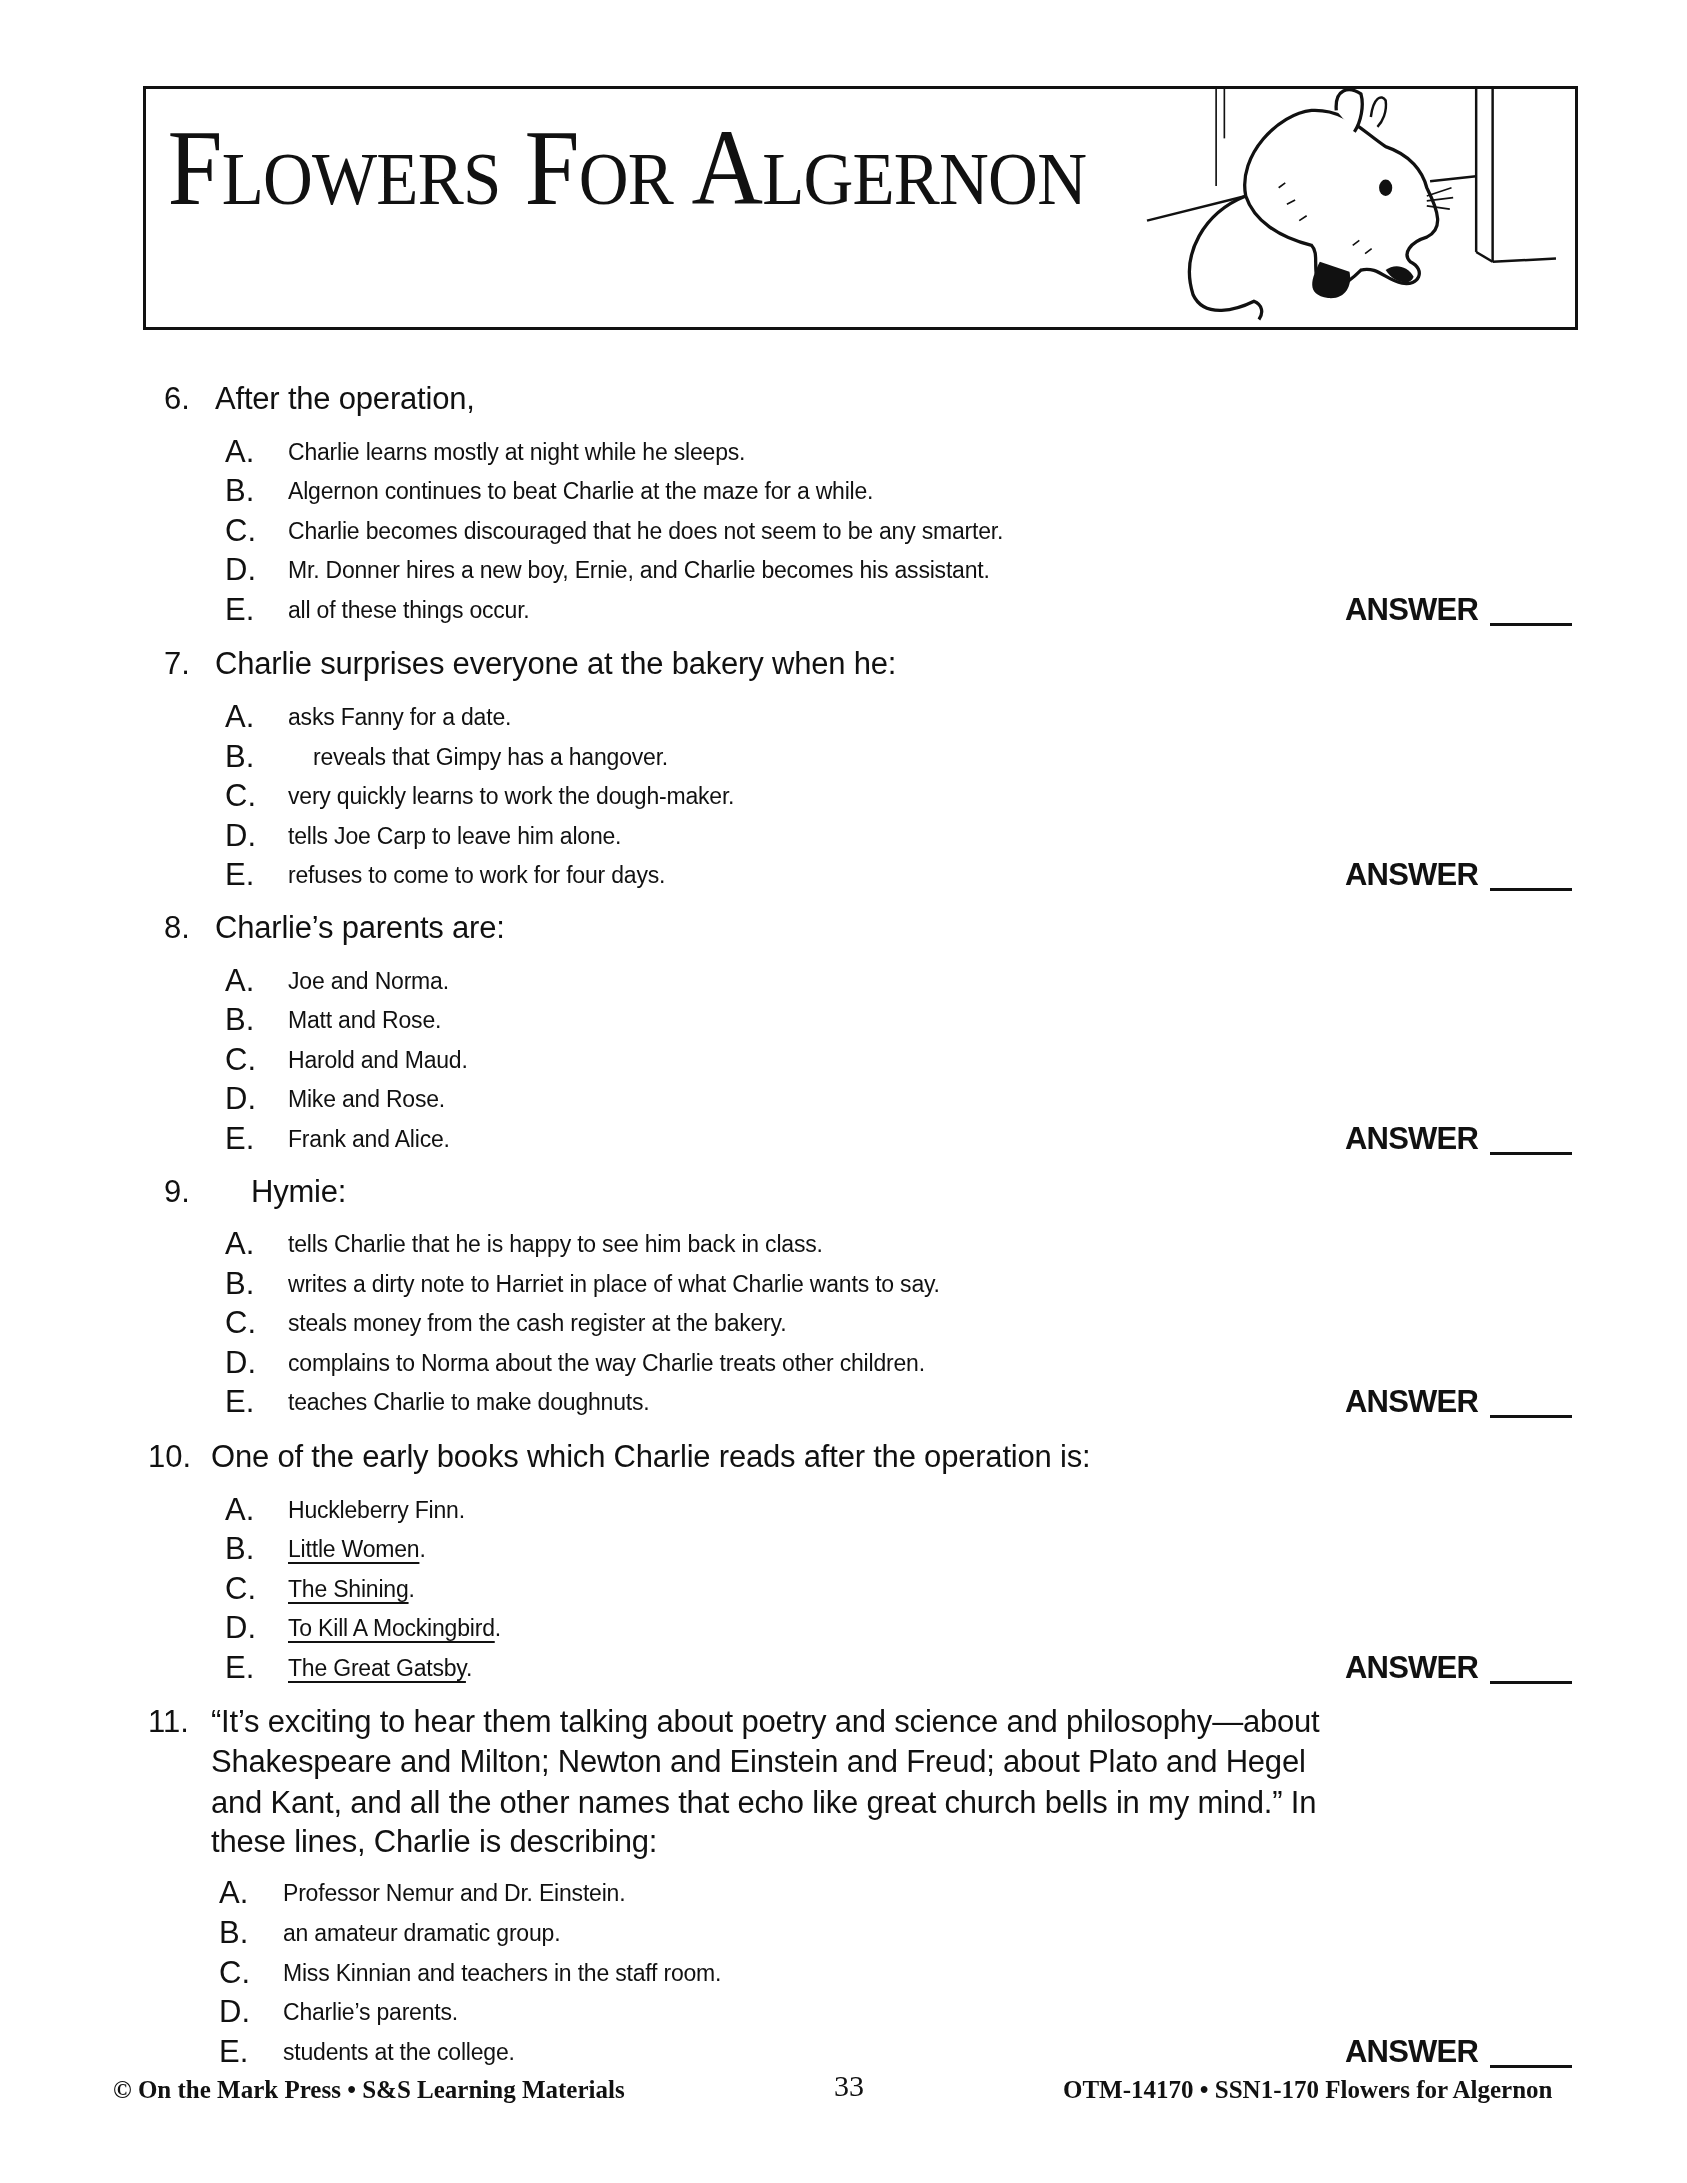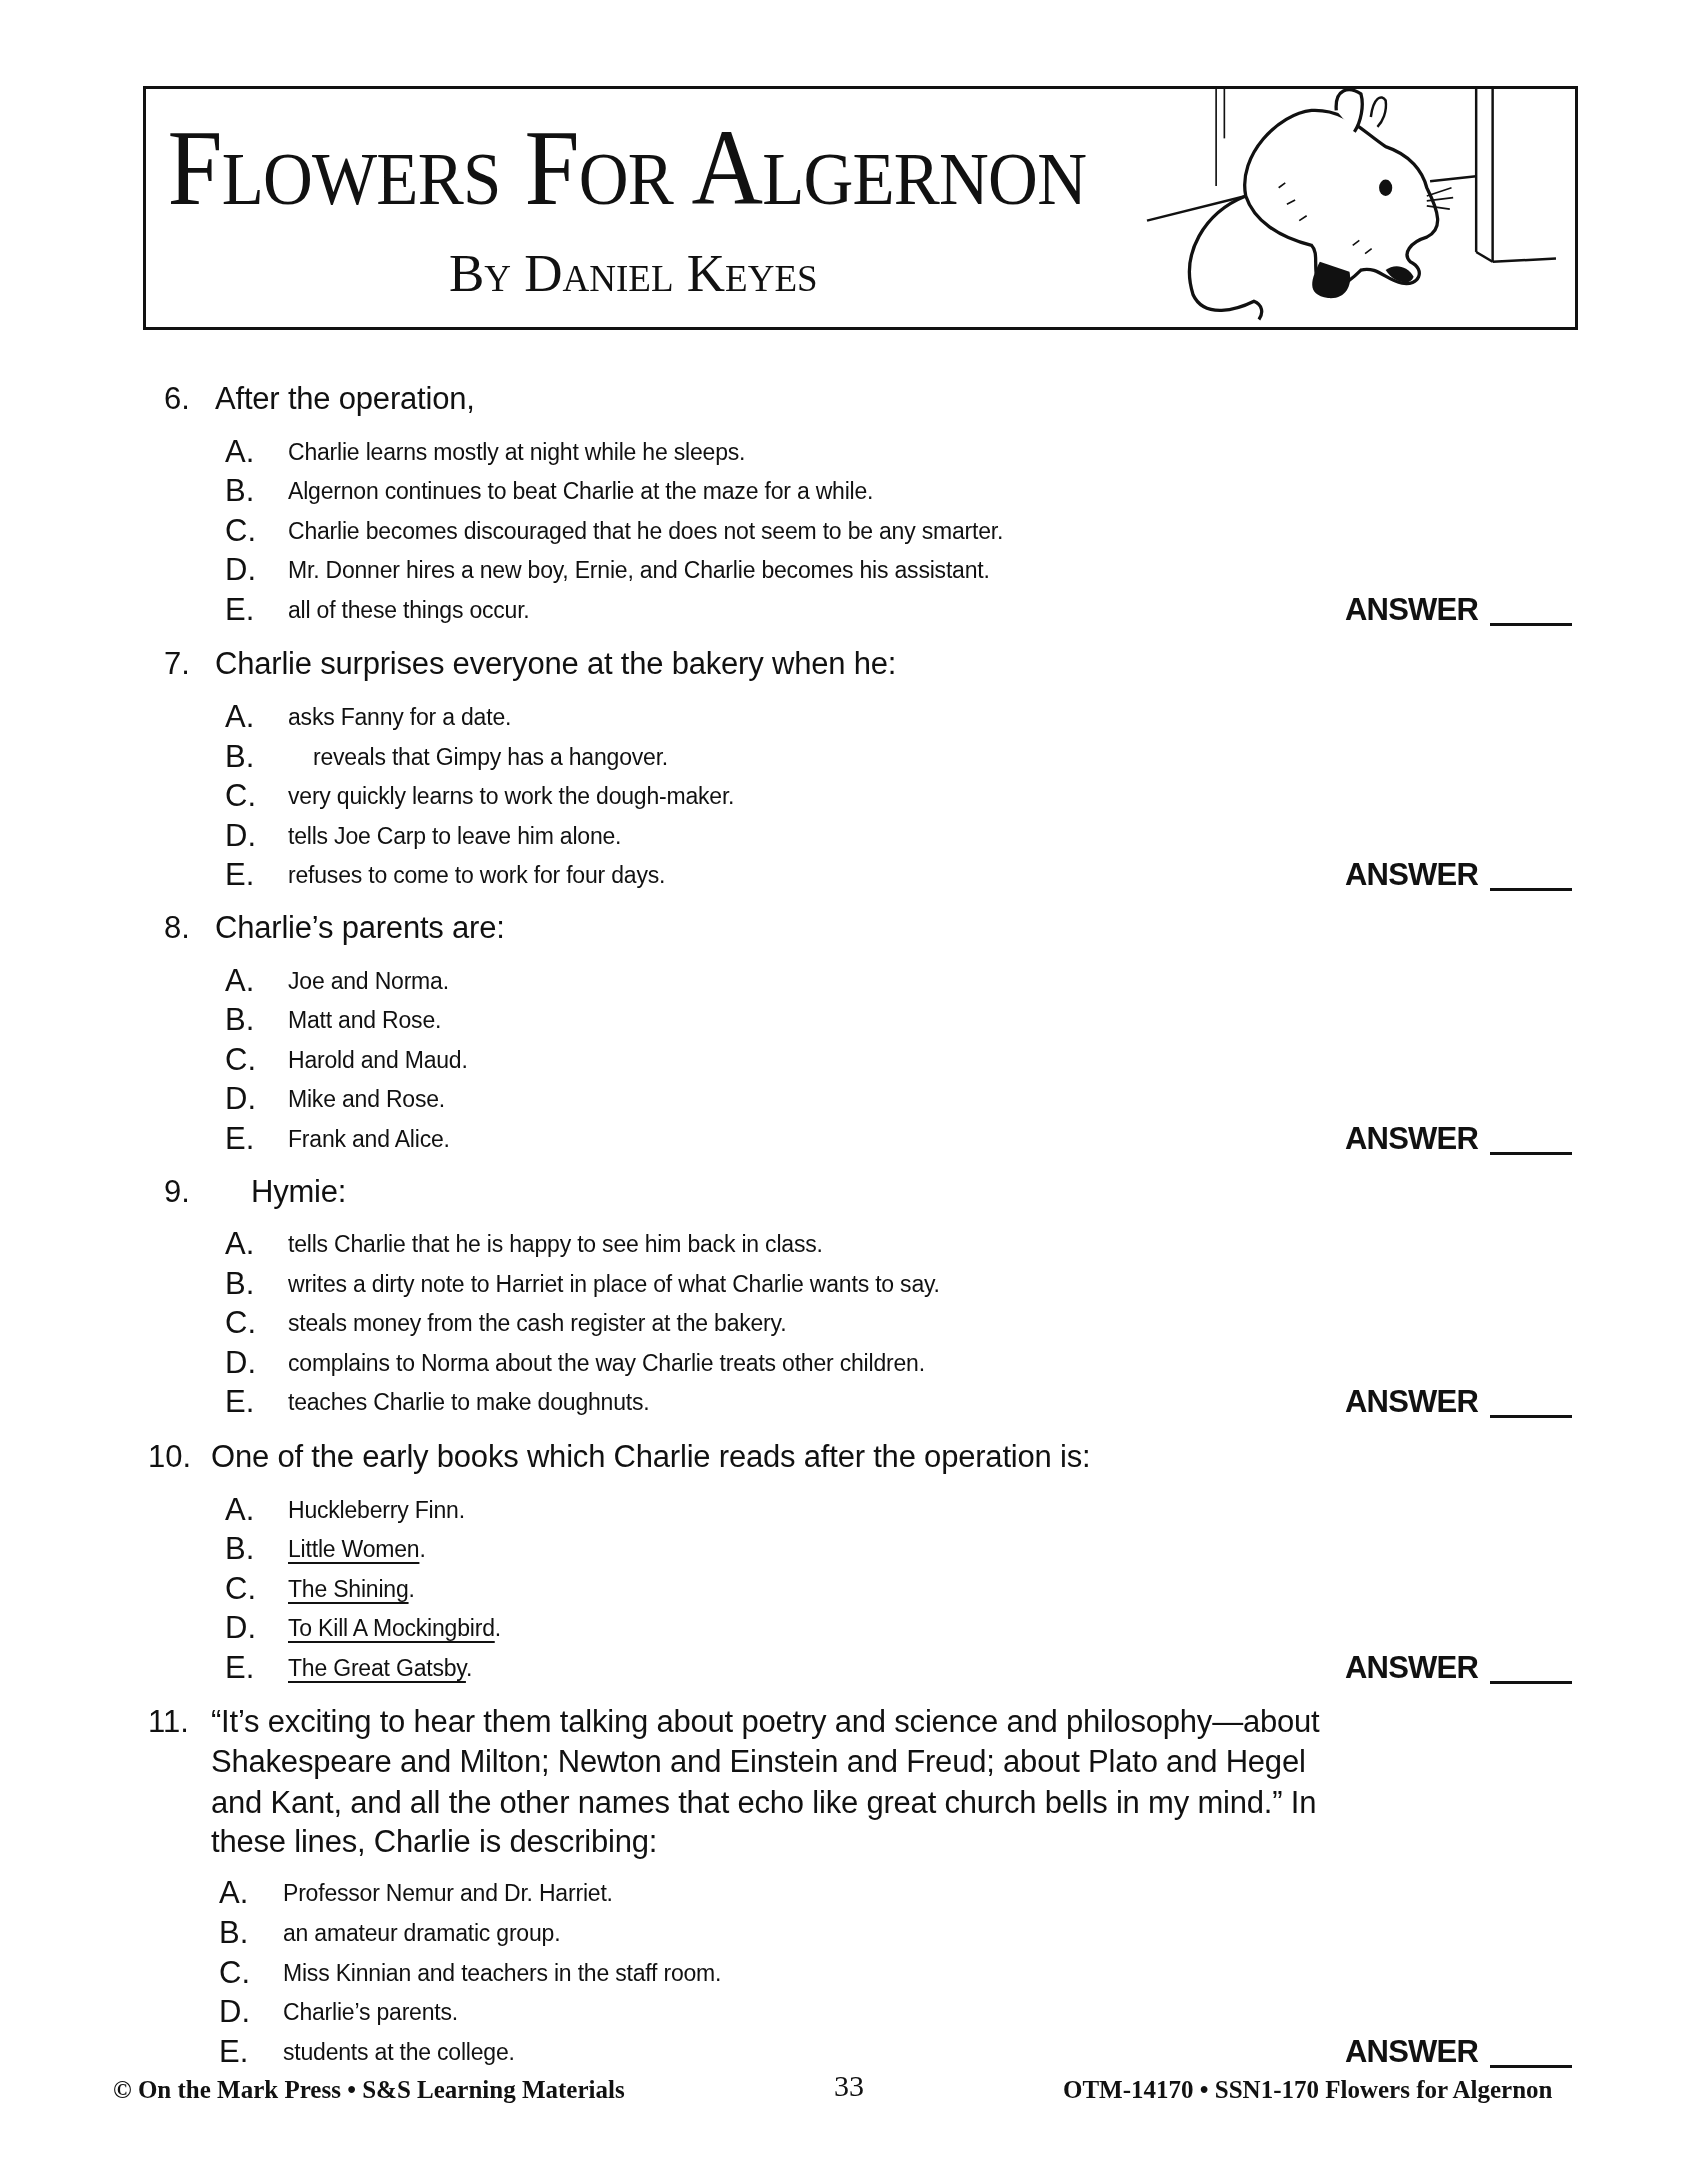--- a/index.html
+++ b/index.html
@@ -48,21 +48,20 @@
     position:absolute; top:2075px; font-family:"Liberation Serif","DejaVu Serif",serif;
     font-size:25px; line-height:30px; font-weight:bold; white-space:nowrap;
   }
   .footer.num { font-weight:normal; font-size:30px; }
 </style>
 </head>
 <body>
 
 <div class="header-box">
   <div class="title">Flowers For Algernon</div>
-  <div class="byline">By Daniel Keyes</div>
   <svg class="mouse" viewBox="0 0 560 288">
 
     <line x1="440" y1="0" x2="440" y2="198" stroke="#111" stroke-width="3"></line>
     <line x1="460" y1="0" x2="460" y2="210" stroke="#111" stroke-width="3"></line>
     <line x1="440" y1="198" x2="460" y2="210" stroke="#111" stroke-width="3"></line>
     <line x1="460" y1="210" x2="537" y2="206" stroke="#111" stroke-width="3"></line>
     <line x1="124" y1="0" x2="124" y2="118" stroke="#111" stroke-width="2"></line>
     <line x1="134" y1="0" x2="134" y2="60" stroke="#111" stroke-width="2"></line>
     <line x1="384" y1="112" x2="440" y2="106" stroke="#111" stroke-width="3"></line>
 
@@ -226,21 +225,21 @@
 </div>
 
 <div>
   <div class="q-num" style="left:148px;top:1702px;">11.</div>
   <div class="q-text" style="left:211px;top:1702px;">“It’s exciting to hear them talking about poetry and science and philosophy—about</div>
   <div class="q-text" style="left:211px;top:1742px;">Shakespeare and Milton; Newton and Einstein and Freud; about Plato and Hegel</div>
   <div class="q-text" style="left:211px;top:1783px;">and Kant, and all the other names that echo like great church bells in my mind.”  In</div>
   <div class="q-text" style="left:211px;top:1822px;">these lines, Charlie is describing:</div>
   <div>
     <div class="opt-letter" style="top:1873px;left:219px;">A.</div>
-    <div class="opt-text" style="top:1873px;left:283px;">Professor Nemur and Dr. Harriet.</div>
+    <div class="opt-text" style="top:1873px;left:283px;">Professor Nemur and Dr. Einstein.</div>
   </div>
   <div>
     <div class="opt-letter" style="top:1913px;left:219px;">B.</div>
     <div class="opt-text" style="top:1913px;left:283px;">an amateur dramatic group.</div>
   </div>
   <div>
     <div class="opt-letter" style="top:1953px;left:219px;">C.</div>
     <div class="opt-text" style="top:1953px;left:283px;">Miss Kinnian and teachers in the staff room.</div>
   </div>
   <div>

